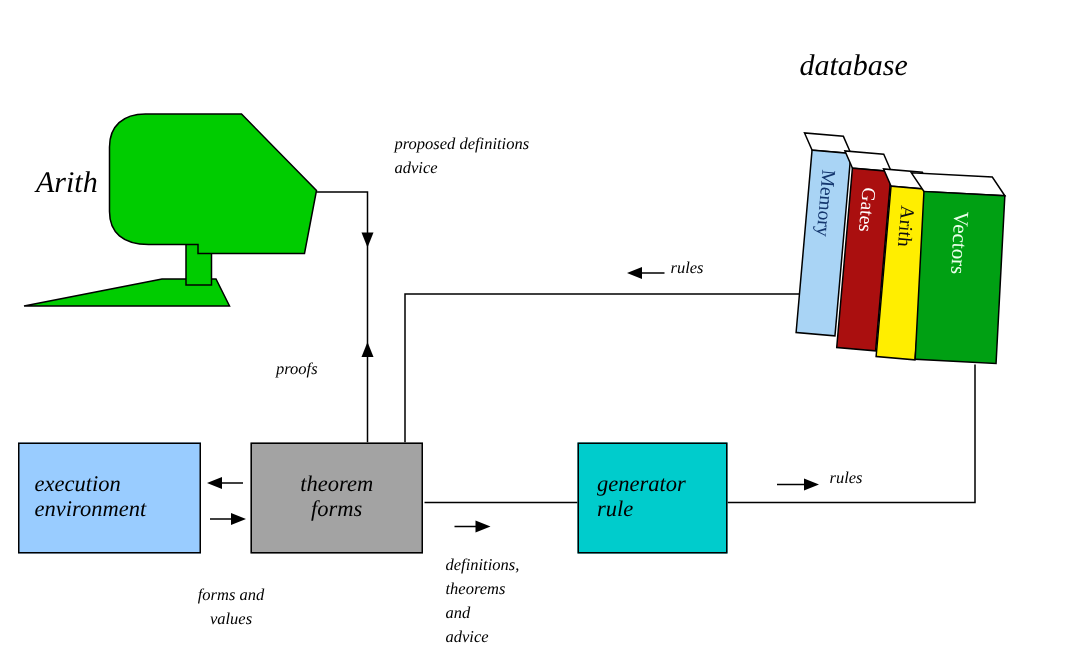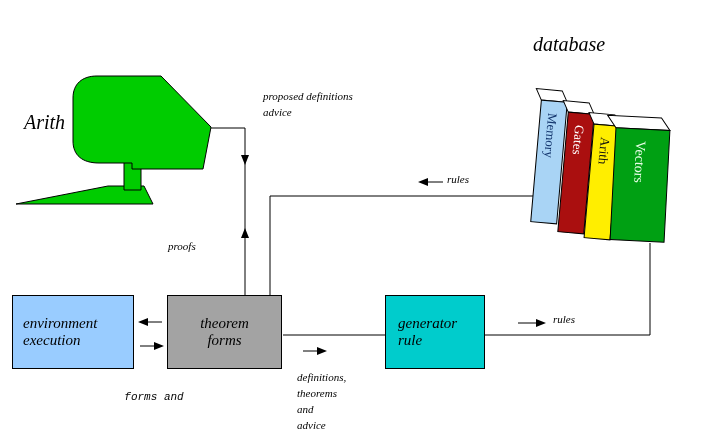--- a/index.html
+++ b/index.html
@@ -90,38 +90,39 @@
 
   <div class="lbl" style="left:263px; top:88px;">
     <div>proposed definitions</div>
     <div>advice</div>
   </div>
 
   <div class="lbl big" style="left:533px; top:36px;">database</div>
 
   <div class="lbl" style="left:447px; top:171px;">rules</div>
 
-  <div class="lbl" style="left:168px; top:238px;font-style:italic;">proofs</div>
+  <div class="lbl" style="left:184px; top:238px;font-style:italic;">proofs</div>
 
   <div class="lbl" style="left:553px; top:311px;">rules</div>
 
-  <div class="lbl center" style="left:108px; top:389px; width:92px;font-family:Liberation Mono, monospace;">
+  <div class="lbl center" style="left:108px; top:389px; width:92px;">
     <div>forms and</div>
+    <div>values</div>
   </div>
 
   <div class="lbl" style="left:297px; top:369px;">
     <div>definitions,</div>
     <div>theorems</div>
     <div>and</div>
     <div>advice</div>
   </div>
 
   <div class="box" id="box-exec" style="background: rgb(153, 204, 255);">
+    <div>execution</div>
     <div>environment</div>
-    <div>execution</div>
   </div>
 
   <div class="box" id="box-prover" style="background: #a3a3a3;">
     <div>theorem</div>
     <div>forms</div>
   </div>
 
   <div class="box" id="box-rulegen" style="background: rgb(0, 204, 204);">
     <div>generator</div>
     <div>rule</div>

